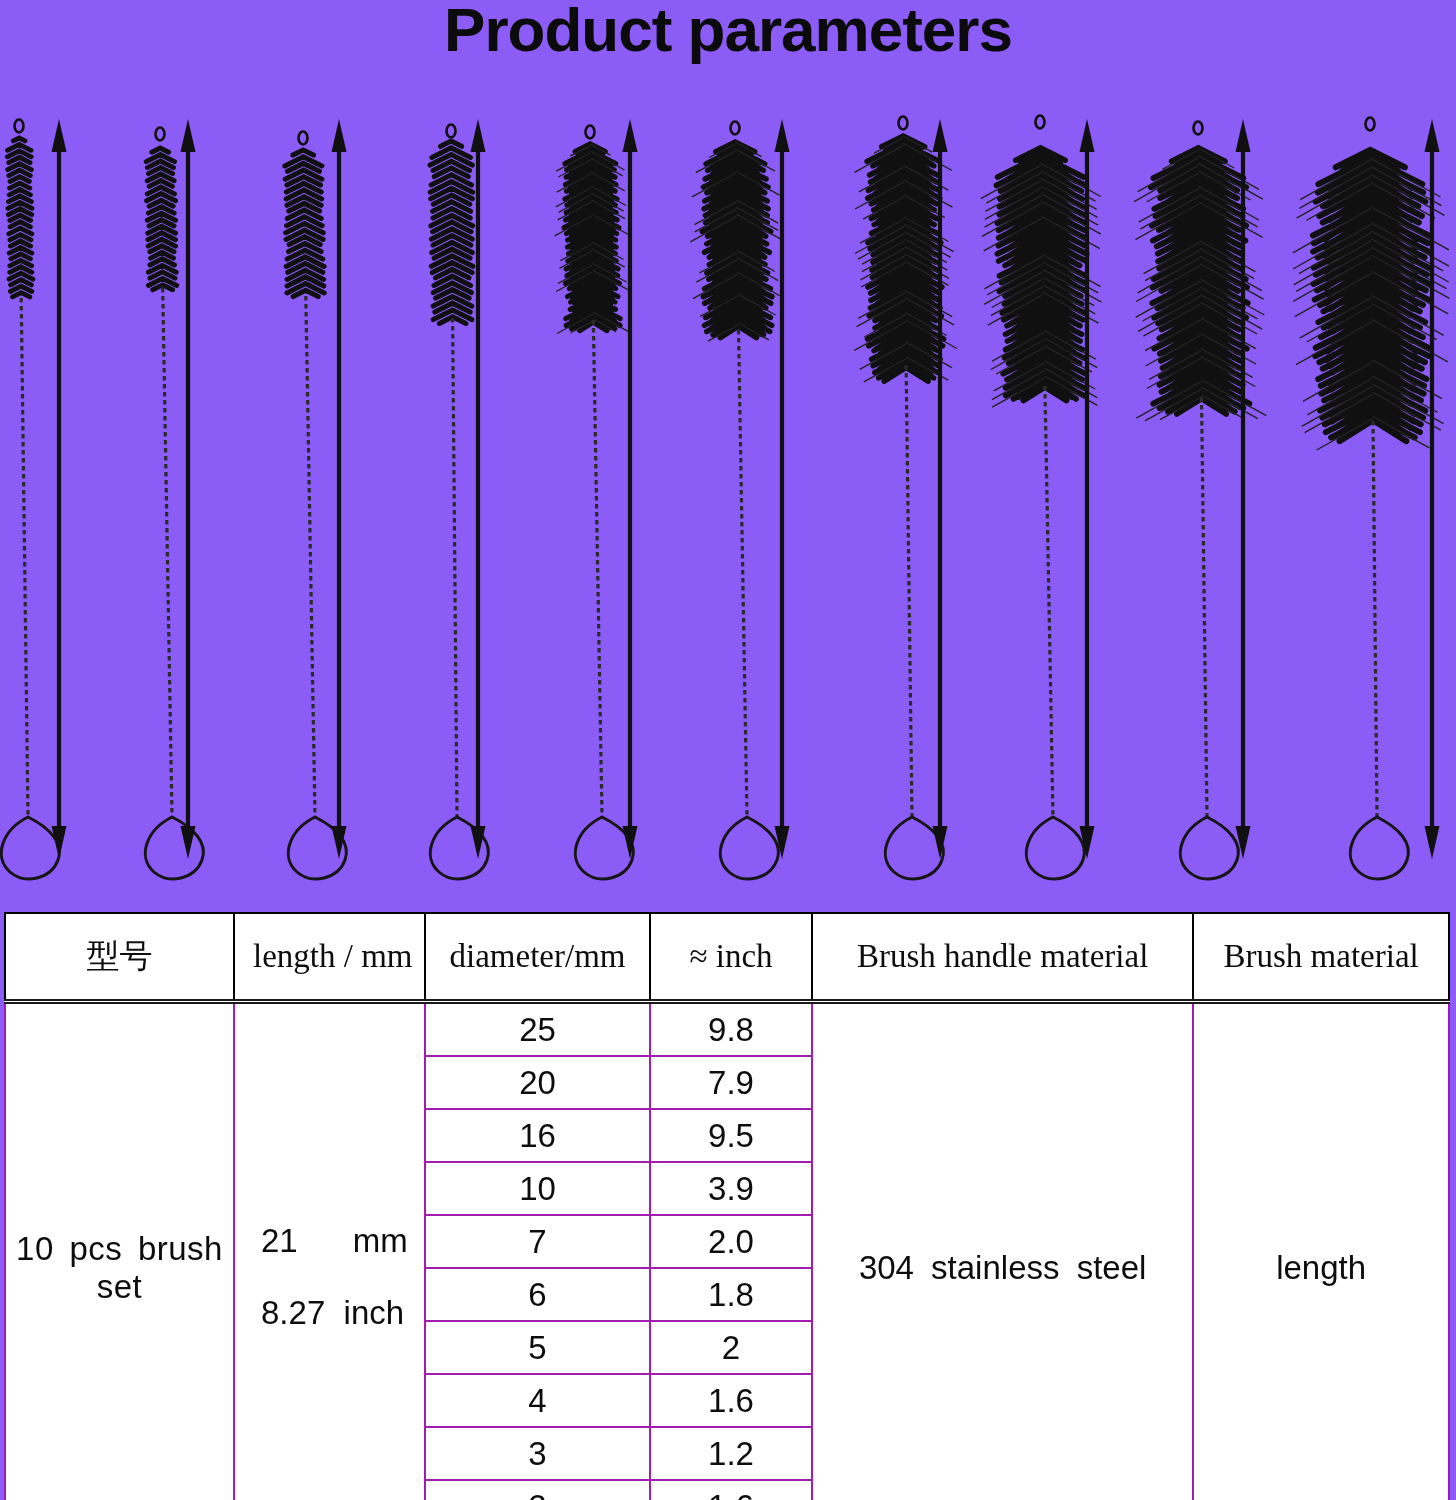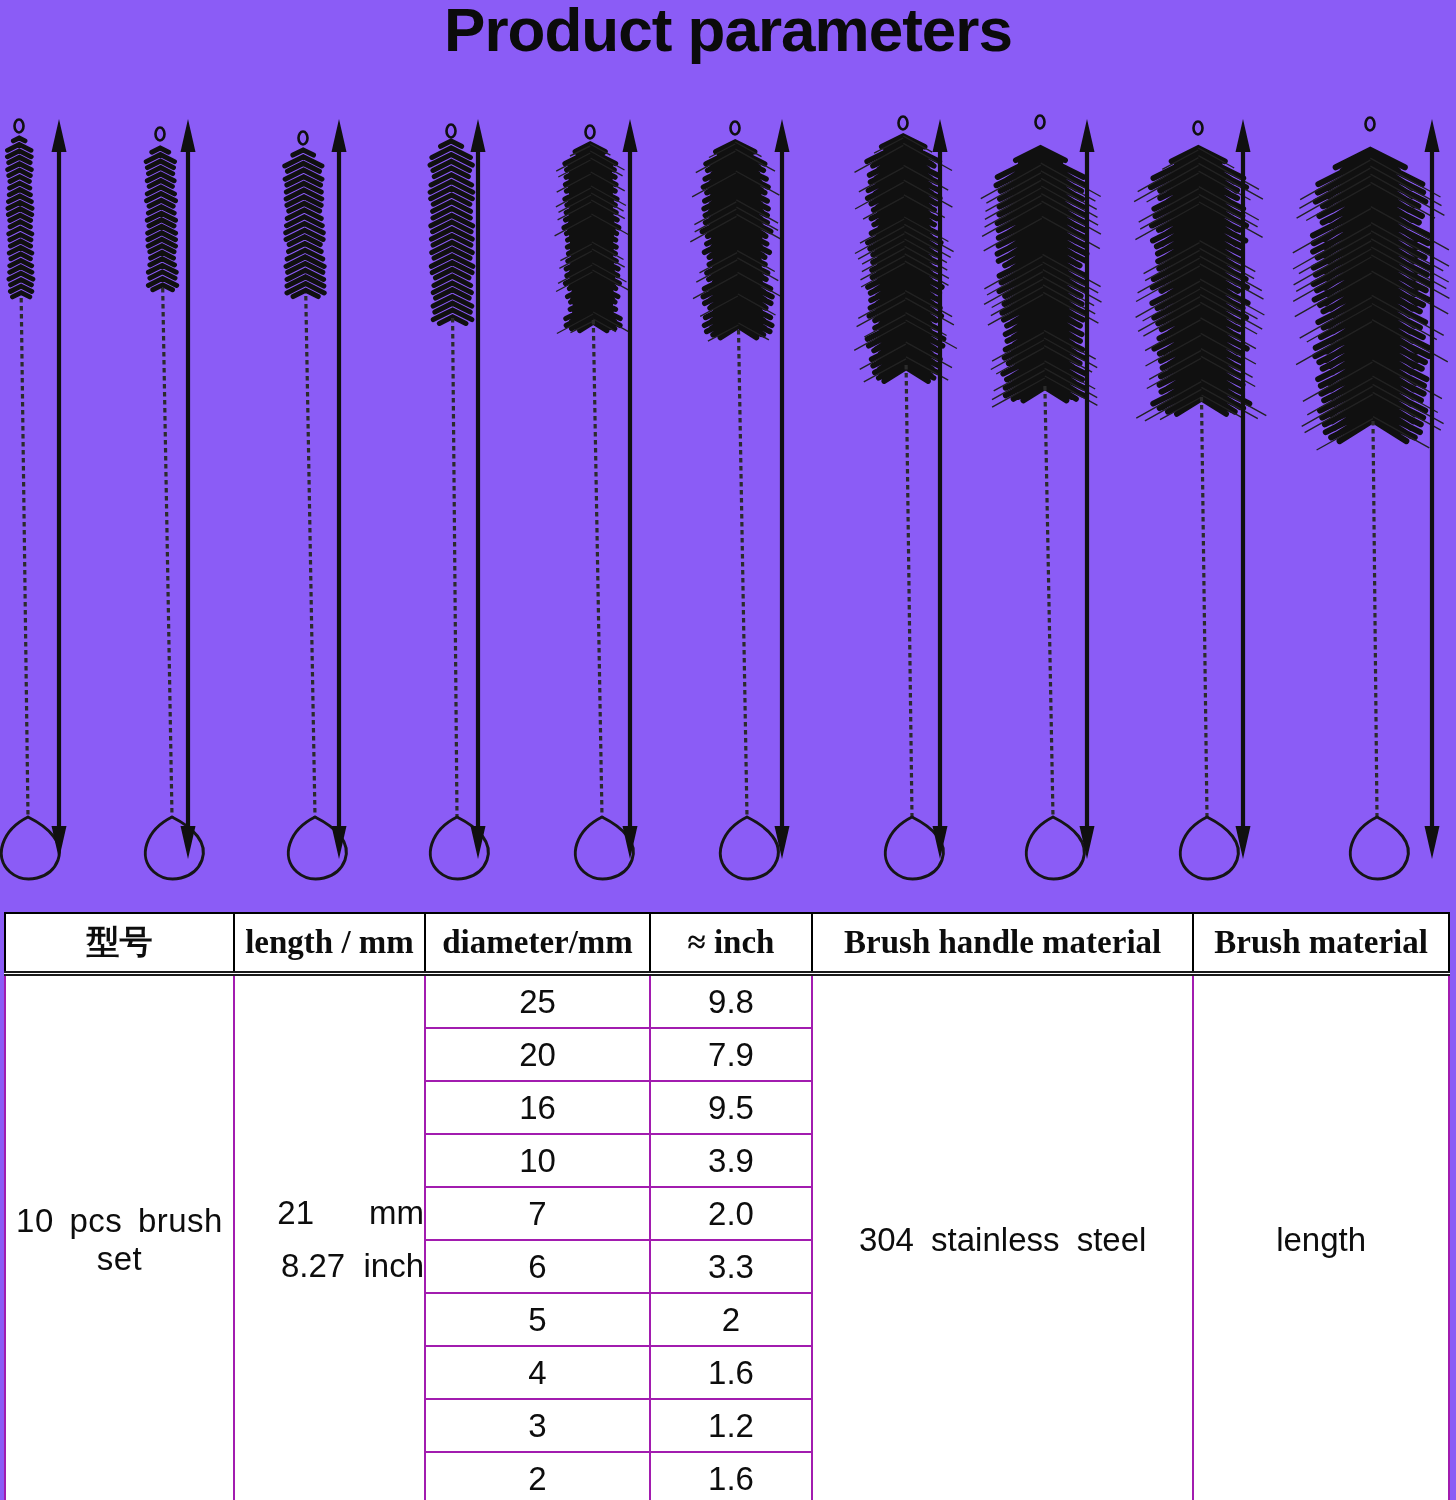--- a/index.html
+++ b/index.html
@@ -5,28 +5,28 @@
   html,body{margin:0;padding:0;background:#fff;}
   .page{position:relative;width:1456px;height:1500px;background:#8b5cf6;overflow:hidden;
         font-family:"Liberation Serif",serif;color:#0d0d0d;}
   .title{position:absolute;top:-6px;left:0;width:100%;margin:0;text-align:center;
          font-family:"Liberation Sans",sans-serif;font-weight:800;font-size:62px;
          letter-spacing:-1px;color:#0b0b0b;line-height:1.15;}
   .diagram{position:absolute;left:0;top:0;width:1456px;height:895px;}
   table.params{position:absolute;left:4px;top:912px;width:1446px;border-collapse:collapse;
          table-layout:fixed;background:#fff;}
   table.params th{border:2px solid #000;border-bottom:5px double #1a1a1a;height:49px;
-         font-family:"Liberation Serif",serif;font-weight:bold;font-size:33px;
-         text-align:center;vertical-align:middle;padding:4px;white-space:nowrap;overflow:hidden;}
+         font-family:"Liberation Serif",serif;font-weight:normal;font-size:33px;
+         text-align:center;vertical-align:middle;padding:18px;white-space:nowrap;overflow:hidden;}
   table.params td{border:2px solid #a21caf;height:51px;text-align:center;vertical-align:middle;
          font-family:"Liberation Sans",sans-serif;font-size:33px;padding:0;}
   td.serifcell{font-family:"Liberation Serif",serif;font-size:30px;}
   td.modelcell{word-spacing:6px;letter-spacing:0.5px;}
   td.lencell{font-size:31px;}
-  td.lencell .ln{white-space:pre;text-align:right;padding-left:26px;line-height:1.6;}
+  td.lencell .ln{white-space:pre;text-align:left;padding-left:26px;line-height:1.6;margin-top:19px;}
   td.handlecell{font-size:32px;word-spacing:8px;}
 </style>
 </head>
 <body>
 
 <div class="page">
 
   <h1 class="title">Product parameters</h1>
 
   <svg id="brush-canvas" class="diagram" viewBox="0 0 1456 895">
@@ -190,21 +190,21 @@
       <tr>
           <td>10</td>
           <td>3.9</td>
         </tr>
       <tr>
           <td>7</td>
           <td>2.0</td>
         </tr>
       <tr>
           <td>6</td>
-          <td>3.3</td>
+          <td>1.8</td>
         </tr>
       <tr>
           <td>5</td>
           <td>2</td>
         </tr>
       <tr>
           <td>4</td>
           <td>1.6</td>
         </tr>
       <tr>

